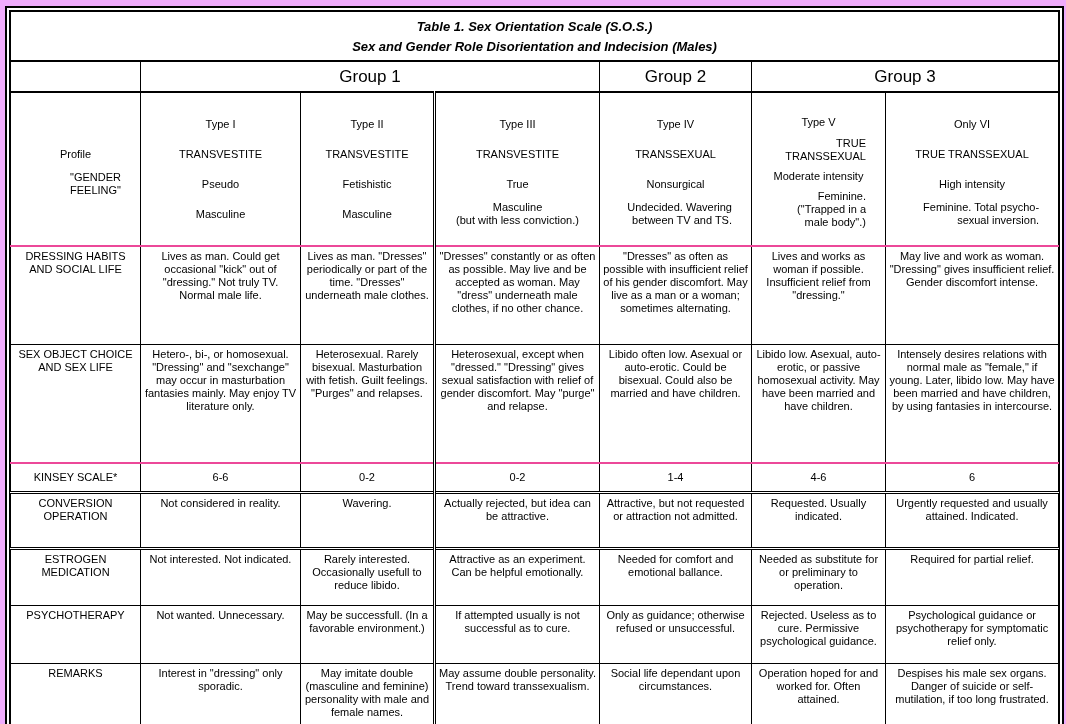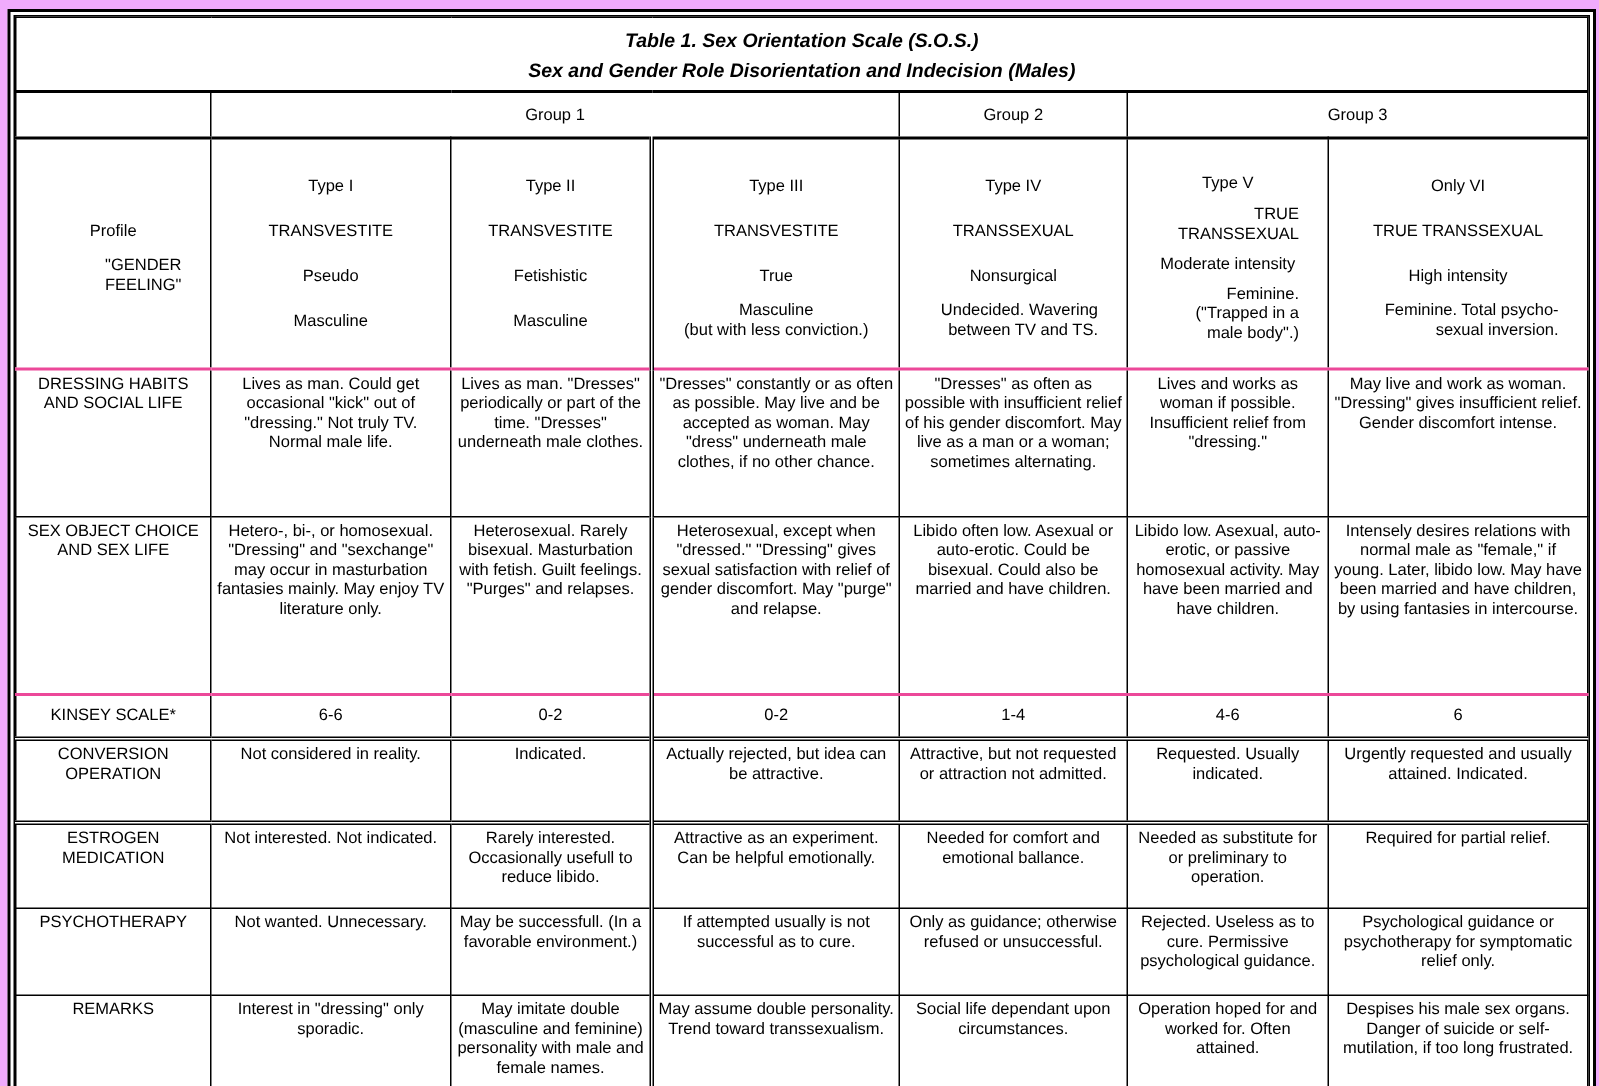--- a/index.html
+++ b/index.html
@@ -48,21 +48,21 @@
     font-style: italic;
     font-size: 13px;
     line-height: 1.5;
     vertical-align: middle;
   }
   
   tr.group-row td {
     border-bottom: 2px solid #000;
     height: 24px;
     vertical-align: middle;
-    font-size: 11px;
+    font-size: 17px;
     text-align: center;
   }
   
   tr.t2 td { border-top: 2px solid #ec4899; }
   tr.td3 td { border-top: 3px double #000; }
   
   td.dbl { border-left: 3px double #000; }
   
   tr.profile-row td { height: 120px; padding: 16px; text-align: right; }
   .pflex {
@@ -231,21 +231,21 @@
           <td>0-2</td>
           <td class="dbl">0-2</td>
           <td>1-4</td>
           <td>4-6</td>
           <td>6</td>
         </tr>
 
         <tr class="r-conversion td3">
           <td>CONVERSION OPERATION</td>
           <td>Not considered in reality.</td>
-          <td>Indicated.</td>
+          <td>Wavering.</td>
           <td class="dbl">Actually rejected, but idea can be attractive.</td>
           <td>Attractive, but not requested or attraction not admitted.</td>
           <td>Requested. Usually indicated.</td>
           <td>Urgently requested and usually attained. Indicated.</td>
         </tr>
 
         <tr class="r-estrogen td3">
           <td>ESTROGEN MEDICATION</td>
           <td>Not interested. Not indicated.</td>
           <td>Rarely interested. Occasionally usefull to reduce libido.</td>

